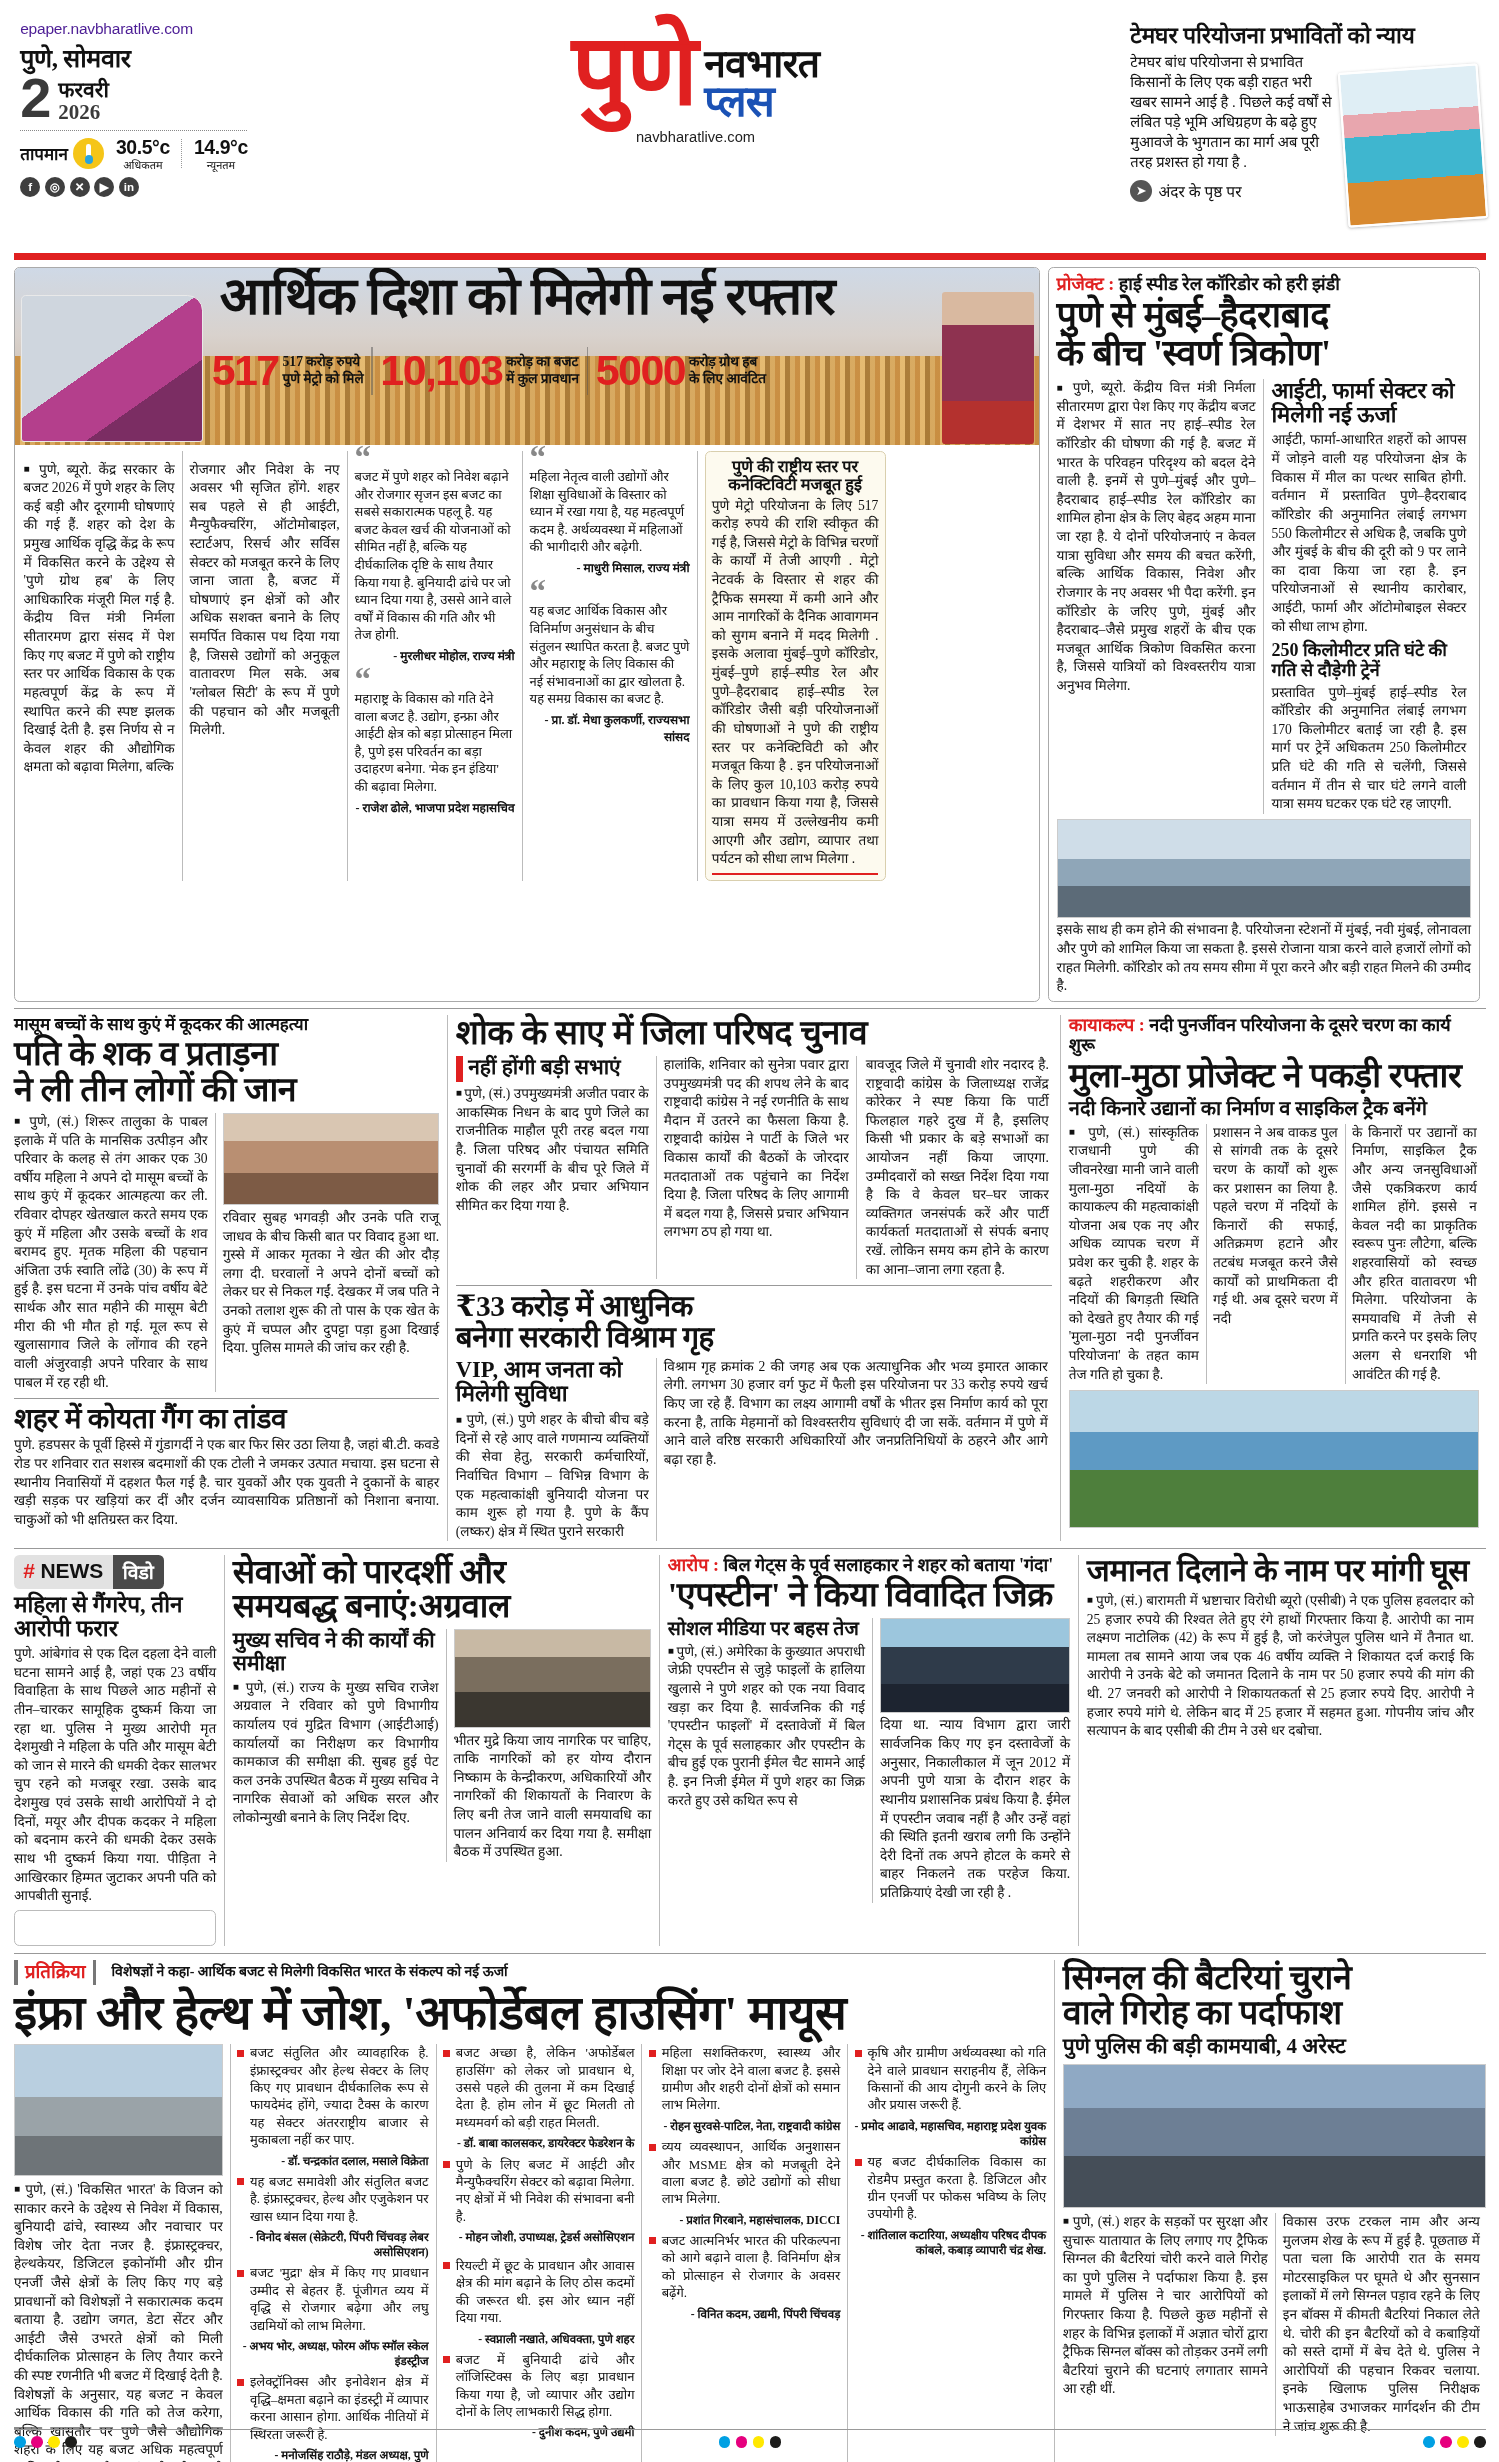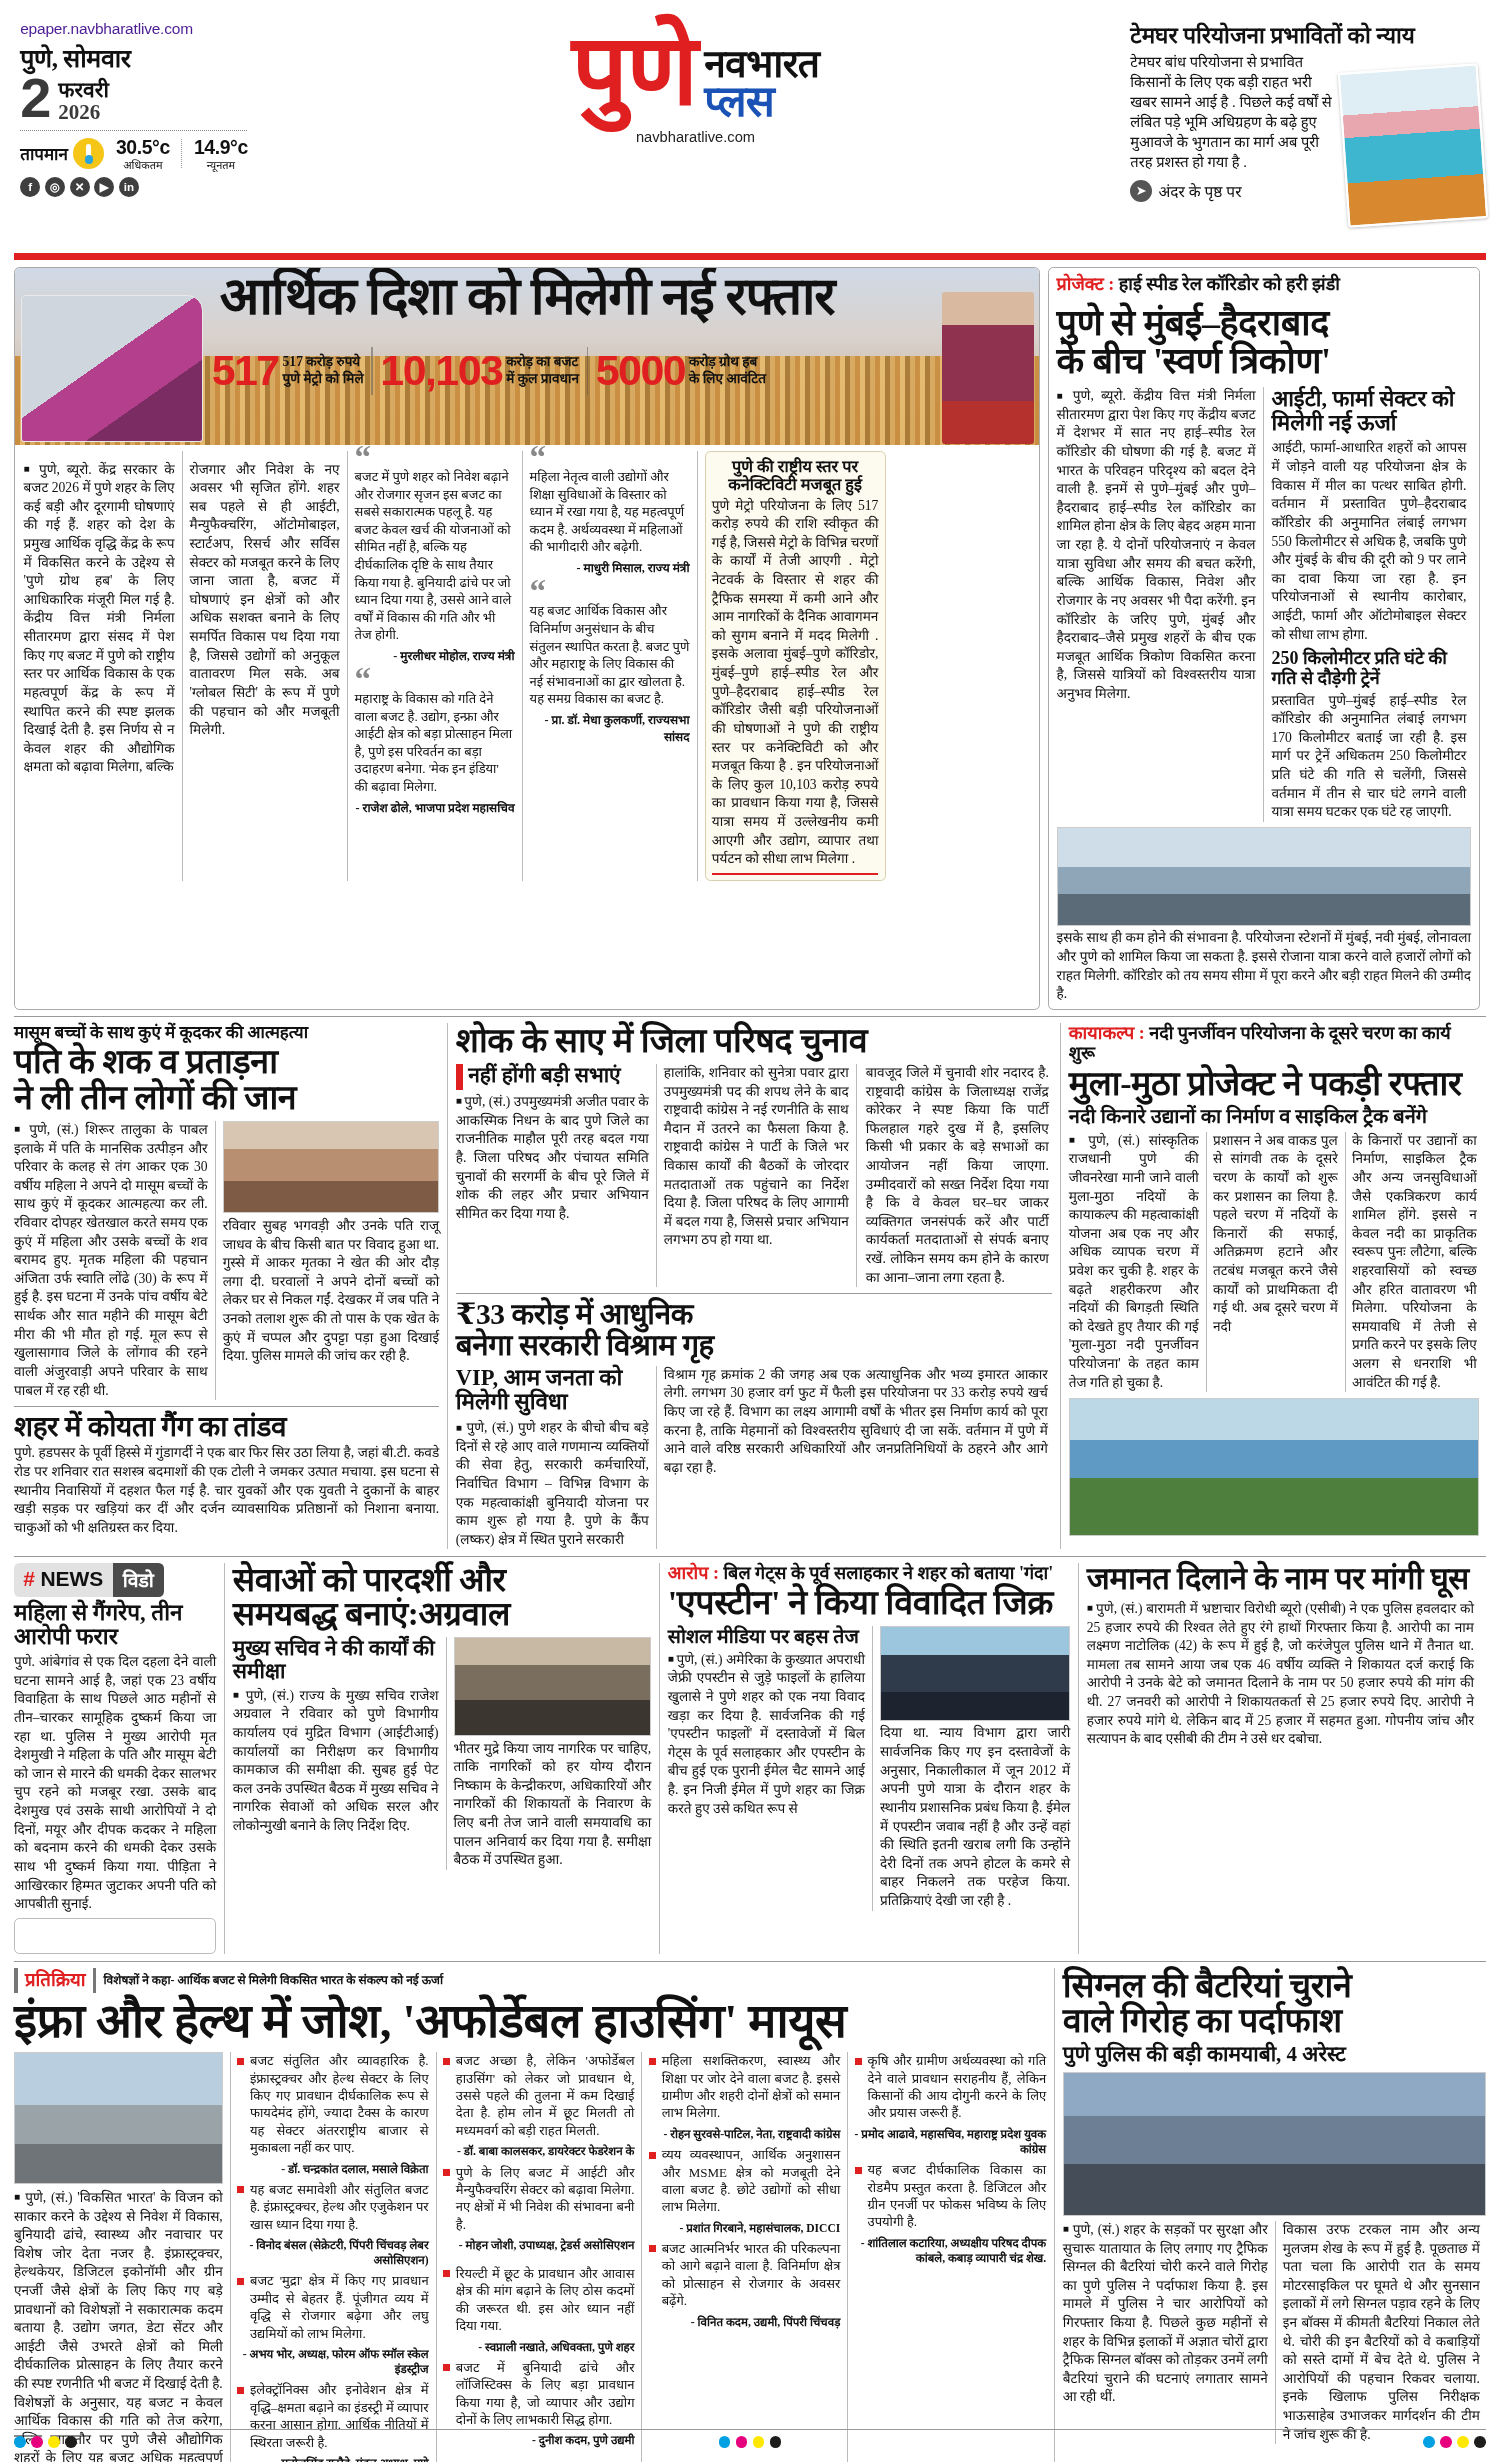--- a/index.html
+++ b/index.html
@@ -244,21 +244,21 @@
             <div class="hr-red" style="margin-top:3.9px;"></div>
           </div>
         </div>
       </div>
     </div>
 
     <div class="leadR">
       <div class="kicker">
         <span class="tag">प्रोजेक्ट :</span><span> हाई स्पीड रेल कॉरिडोर को हरी झंडी</span>
       </div>
-      <div class="hl" style="font-size:36px; margin-top:11px;">पुणे से मुंबई–हैदराबाद</div>
+      <div class="hl" style="font-size:36px; margin-top:3px;">पुणे से मुंबई–हैदराबाद</div>
       <div class="hl" style="font-size:36px;">के बीच 'स्वर्ण त्रिकोण'</div>
       <div style="display:flex; gap:7.8px; margin-top:6.2px;">
         <div style="width:199px;">
           <p class="body bul">पुणे, ब्यूरो. केंद्रीय वित्त मंत्री निर्मला सीतारमण द्वारा पेश किए गए केंद्रीय बजट में देशभर में सात नए हाई–स्पीड रेल कॉरिडोर की घोषणा की गई है. बजट में भारत के परिवहन परिदृश्य को बदल देने वाली है. इनमें से पुणे–मुंबई और पुणे–हैदराबाद हाई–स्पीड रेल कॉरिडोर का शामिल होना क्षेत्र के लिए बेहद अहम माना जा रहा है. ये दोनों परियोजनाएं न केवल यात्रा सुविधा और समय की बचत करेंगी, बल्कि आर्थिक विकास, निवेश और रोजगार के नए अवसर भी पैदा करेंगी. इन कॉरिडोर के जरिए पुणे, मुंबई और हैदराबाद–जैसे प्रमुख शहरों के बीच एक मजबूत आर्थिक त्रिकोण विकसित करना है, जिससे यात्रियों को विश्वस्तरीय यात्रा अनुभव मिलेगा.</p>
         </div>
         <div class="vline" style="width:203px; padding-left:7px;">
           <div class="sub" style="font-size:22px;">आईटी, फार्मा सेक्टर को मिलेगी नई ऊर्जा</div>
           <p class="body" style="margin-top:3.9px;">आईटी, फार्मा-आधारित शहरों को आपस में जोड़ने वाली यह परियोजना क्षेत्र के विकास में मील का पत्थर साबित होगी. वर्तमान में प्रस्तावित पुणे–हैदराबाद कॉरिडोर की अनुमानित लंबाई लगभग 550 किलोमीटर से अधिक है, जबकि पुणे और मुंबई के बीच की दूरी को 9 पर लाने का दावा किया जा रहा है. इन परियोजनाओं से स्थानीय कारोबार, आईटी, फार्मा और ऑटोमोबाइल सेक्टर को सीधा लाभ होगा.</p>
           <div class="sub" style="font-size:18px; margin-top:4.7px;">250 किलोमीटर प्रति घंटे की गति से दौड़ेगी ट्रेनें</div>
           <p class="body" style="margin-top:3.1px;">प्रस्तावित पुणे–मुंबई हाई–स्पीड रेल कॉरिडोर की अनुमानित लंबाई लगभग 170 किलोमीटर बताई जा रही है. इस मार्ग पर ट्रेनें अधिकतम 250 किलोमीटर प्रति घंटे की गति से चलेंगी, जिससे वर्तमान में तीन से चार घंटे लगने वाली यात्रा समय घटकर एक घंटे रह जाएगी.</p>
@@ -404,21 +404,21 @@
 
   <div style="display:flex; margin-top:6.2px;">
 
     <div style="width:1040px; padding-right:7.8px;">
       <div style="display:flex; align-items:center; gap:7px;">
         <div class="redbar" style="height:25px; width:3.9px; background:#777;"></div>
         <div class="kicker" style="font-size:18.6px;">
           <span class="tag">प्रतिक्रिया</span>
         </div>
         <div class="redbar" style="height:25px; width:3.9px; background:#777;"></div>
-        <div class="kicker" style="font-size:12px;">विशेषज्ञों ने कहा- आर्थिक बजट से मिलेगी विकसित भारत के संकल्प को नई ऊर्जा</div>
+        <div class="kicker" style="font-size:14px;margin-left:8px;">विशेषज्ञों ने कहा- आर्थिक बजट से मिलेगी विकसित भारत के संकल्प को नई ऊर्जा</div>
       </div>
       <div class="hl" style="font-size:47px; margin-top:3.9px;">इंफ्रा और हेल्थ में जोश, 'अफोर्डेबल हाउसिंग' मायूस</div>
 
       <div style="display:flex; gap:7px; margin-top:6.2px;">
         <div style="width:210px;">
           <div class="photo ph-build" style="height:132px;"></div>
           <p class="body bul" style="margin-top:4.7px;">पुणे, (सं.) 'विकसित भारत' के विजन को साकार करने के उद्देश्य से निवेश में विकास, बुनियादी ढांचे, स्वास्थ्य और नवाचार पर विशेष जोर देता नजर है. इंफ्रास्ट्रक्चर, हेल्थकेयर, डिजिटल इकोनॉमी और ग्रीन एनर्जी जैसे क्षेत्रों के लिए किए गए बड़े प्रावधानों को विशेषज्ञों ने सकारात्मक कदम बताया है. उद्योग जगत, डेटा सेंटर और आईटी जैसे उभरते क्षेत्रों को मिली दीर्घकालिक प्रोत्साहन के लिए तैयार करने की स्पष्ट रणनीति भी बजट में दिखाई देती है. विशेषज्ञों के अनुसार, यह बजट न केवल आर्थिक विकास की गति को तेज करेगा, बल्कि खासतौर पर पुणे जैसे औद्योगिक शहरों के लिए यह बजट अधिक महत्वपूर्ण साबित हो सकता है, जहां उद्योग सेक्टर से जुड़ी गैरमार्गों ने बजट को अपनी–अपनी प्रतिक्रियाएं दी हैं.</p>
         </div>
         <div class="vline" style="width:200px; padding-left:6.2px;">
           <div class="bullet-item">बजट संतुलित और व्यावहारिक है. इंफ्रास्ट्रक्चर और हेल्थ सेक्टर के लिए किए गए प्रावधान दीर्घकालिक रूप से फायदेमंद होंगे, ज्यादा टैक्स के कारण यह सेक्टर अंतरराष्ट्रीय बाजार से मुकाबला नहीं कर पाए.</div>

